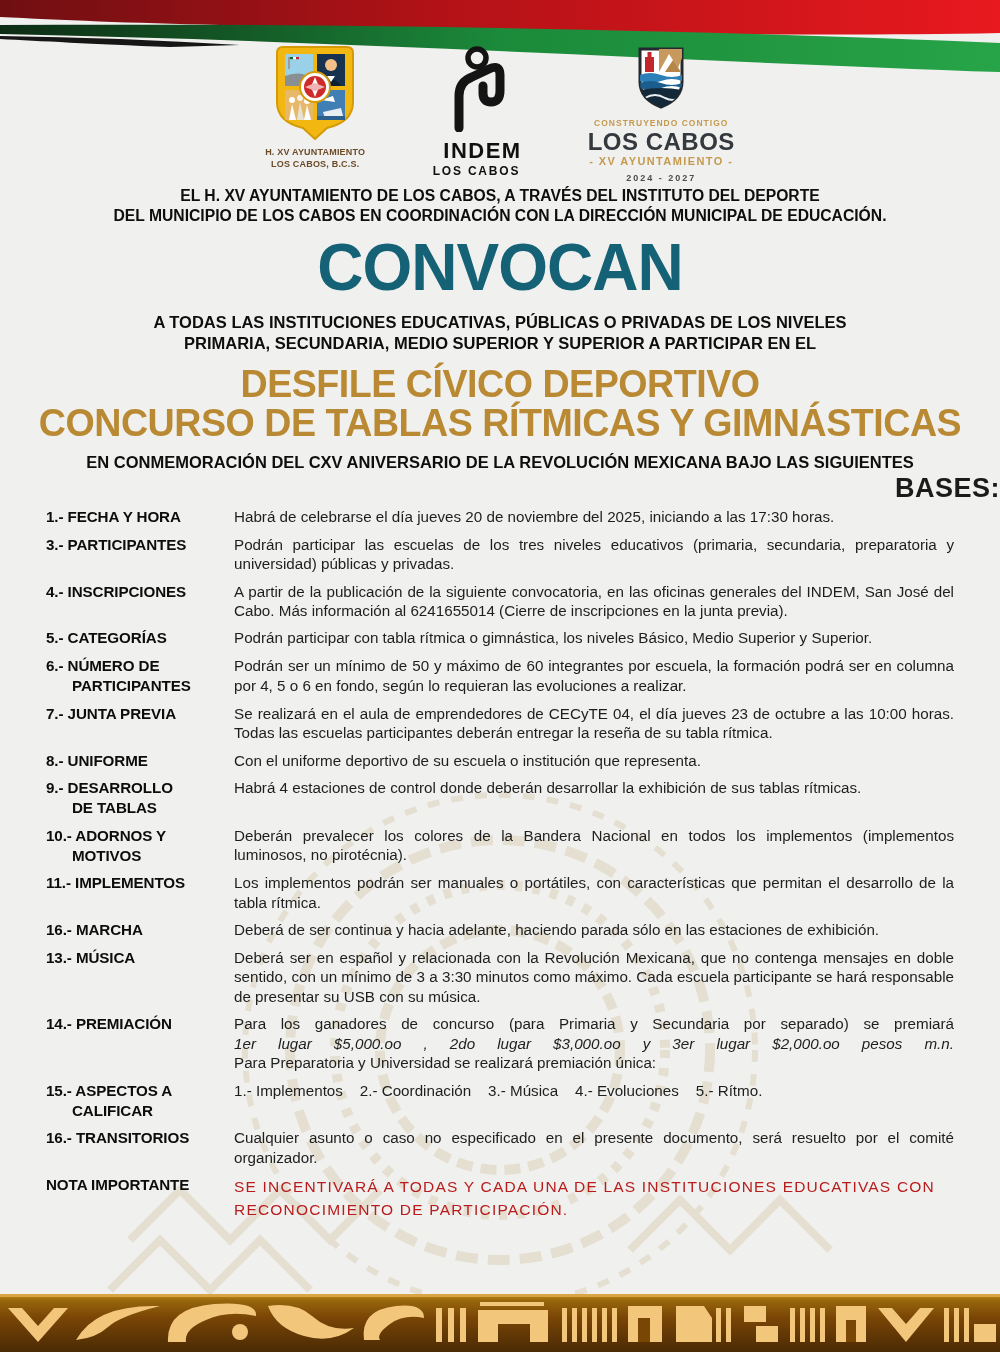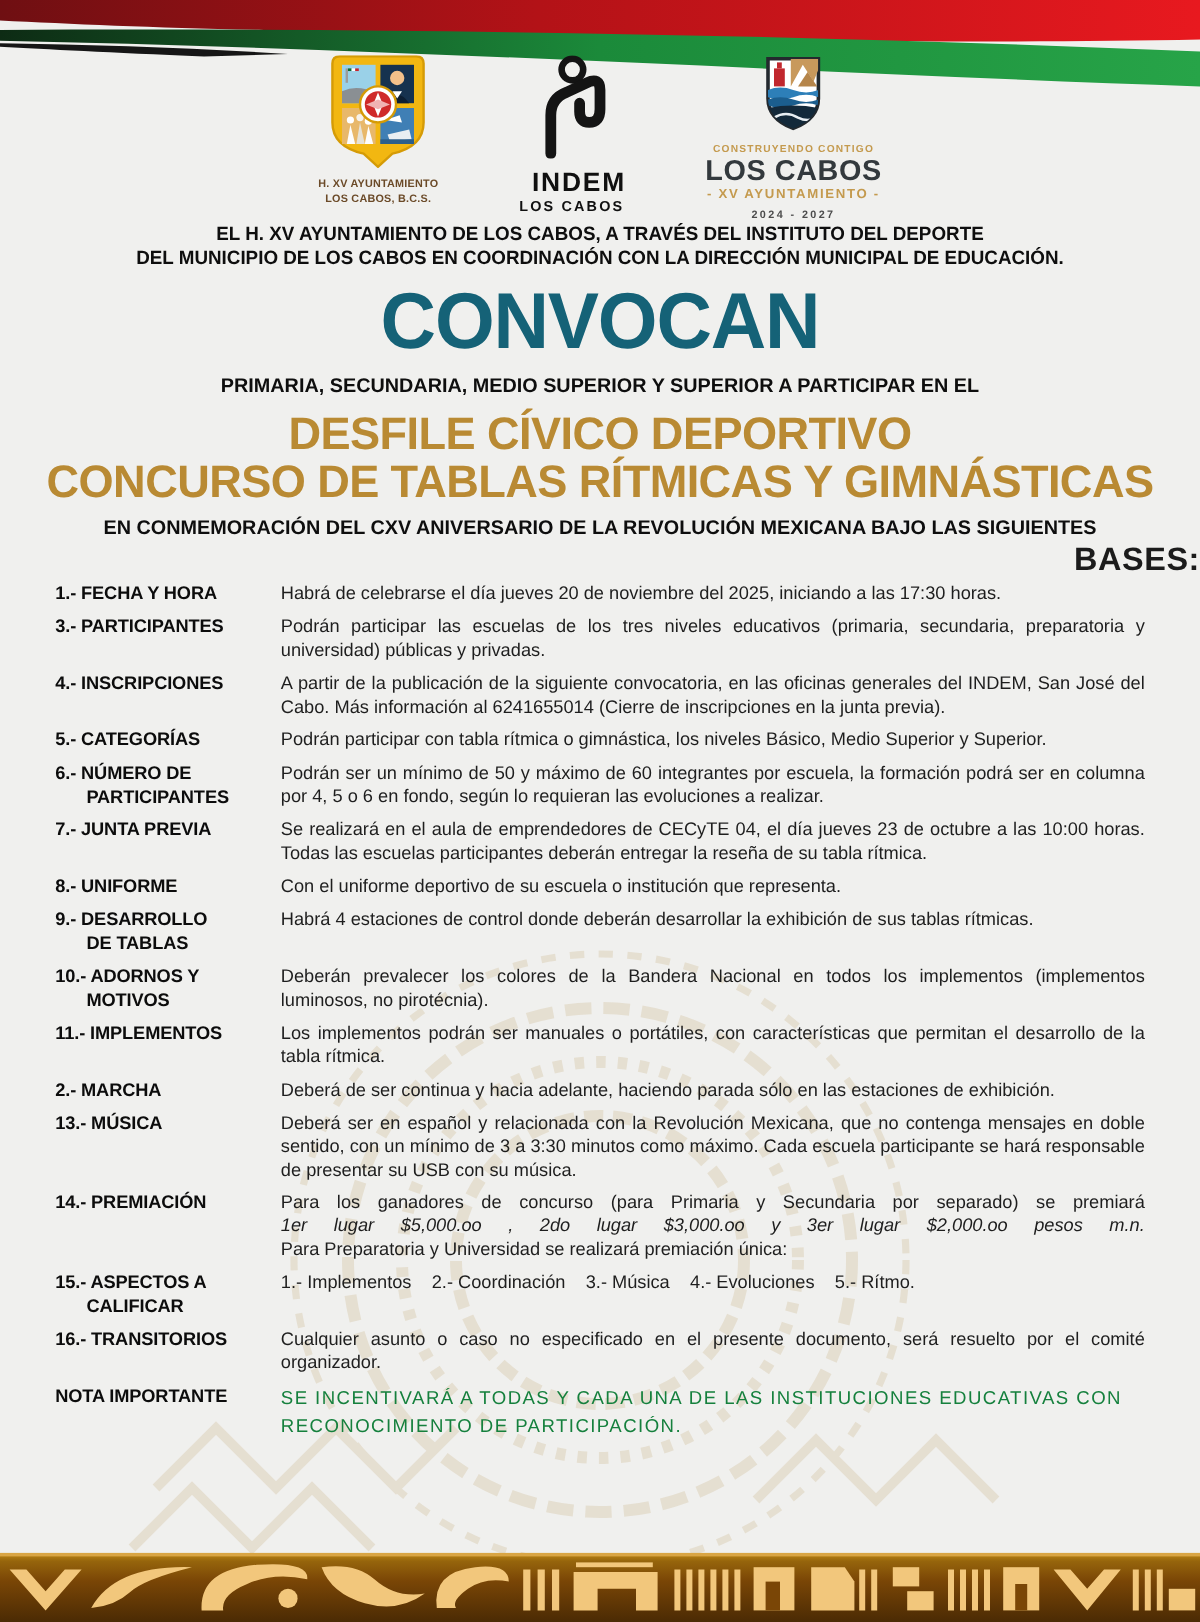--- a/index.html
+++ b/index.html
@@ -35,21 +35,21 @@
   .bases{text-align:right;font-weight:bold;font-size:27px;letter-spacing:.5px;margin-top:1px;}
   .list{margin-top:3px;padding:0 46px;}
   .row{display:flex;margin-bottom:8px;}
   .lbl{flex:0 0 172px;font-weight:bold;font-size:15.2px;line-height:1.3;color:#0c0c0c;letter-spacing:-.1px;}
   .l2{margin-left:26px;}
   .txt{flex:1;font-size:15.2px;line-height:1.28;color:#1e1e1e;padding-left:16px;}
   .just{text-align:justify;}
   .jl{text-align:justify;text-align-last:justify;}
   .italic{font-style:italic;}
   .prewrap{white-space:pre-wrap;}
-  .nota .txt{font-size:15.5px;letter-spacing:1.2px;line-height:1.5;color:#15803d;}
+  .nota .txt{font-size:15.5px;letter-spacing:1.2px;line-height:1.5;color:#b91c1c;}
 </style>
 </head>
 <body>
 
 <svg id="swoosh" class="layer" viewBox="0 0 1000 90" preserveAspectRatio="none">
   <defs>
     <linearGradient id="gr" x1="0" y1="0" x2="1" y2="0">
       <stop offset="0" stop-color="#6f0f12"></stop>
         <stop offset=".45" stop-color="#b31217"></stop>
         <stop offset="1" stop-color="#e8191f"></stop>
@@ -152,20 +152,21 @@
   </div>
 
   <div class="intro">
     <div>EL H. XV AYUNTAMIENTO DE LOS CABOS, A TRAVÉS DEL INSTITUTO DEL DEPORTE</div>
     <div>DEL MUNICIPIO DE LOS CABOS EN COORDINACIÓN CON LA DIRECCIÓN MUNICIPAL DE EDUCACIÓN.</div>
   </div>
 
   <div class="convocan">CONVOCAN</div>
 
   <div class="audience">
+    <div>A TODAS LAS INSTITUCIONES EDUCATIVAS, PÚBLICAS O PRIVADAS DE LOS NIVELES</div>
     <div>PRIMARIA, SECUNDARIA, MEDIO SUPERIOR Y SUPERIOR A PARTICIPAR EN EL</div>
   </div>
 
   <div class="event-title">
     <div>DESFILE CÍVICO DEPORTIVO</div>
     <div>CONCURSO DE TABLAS RÍTMICAS Y GIMNÁSTICAS</div>
   </div>
 
   <div class="commemoration">EN CONMEMORACIÓN DEL CXV ANIVERSARIO DE LA REVOLUCIÓN MEXICANA BAJO LAS SIGUIENTES</div>
 
@@ -242,21 +243,21 @@
 
     <div class="row">
       <div class="lbl">
           <div>11.- IMPLEMENTOS</div>
         </div>
       <div class="txt just">Los implementos podrán ser manuales o portátiles, con características que permitan el desarrollo de la tabla rítmica.</div>
     </div>
 
     <div class="row">
       <div class="lbl">
-          <div>2.- MARCHA</div>
+          <div>16.- MARCHA</div>
         </div>
       <div class="txt">Deberá de ser continua y hacia adelante, haciendo parada sólo en las estaciones de exhibición.</div>
     </div>
 
     <div class="row">
       <div class="lbl">
           <div>13.- MÚSICA</div>
         </div>
       <div class="txt just">Deberá ser en español y relacionada con la Revolución Mexicana, que no contenga mensajes en doble sentido, con un mínimo de 3 a 3:30 minutos como máximo. Cada escuela participante se hará responsable de presentar su USB con su música.</div>
     </div>

